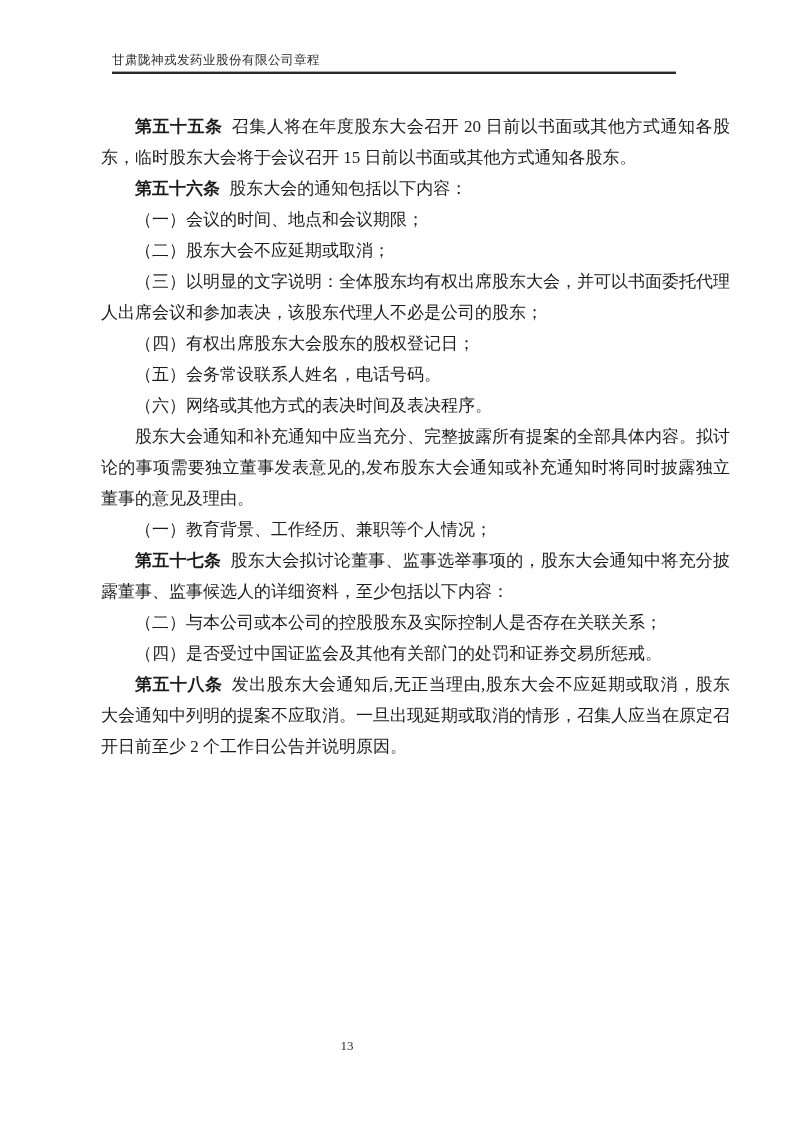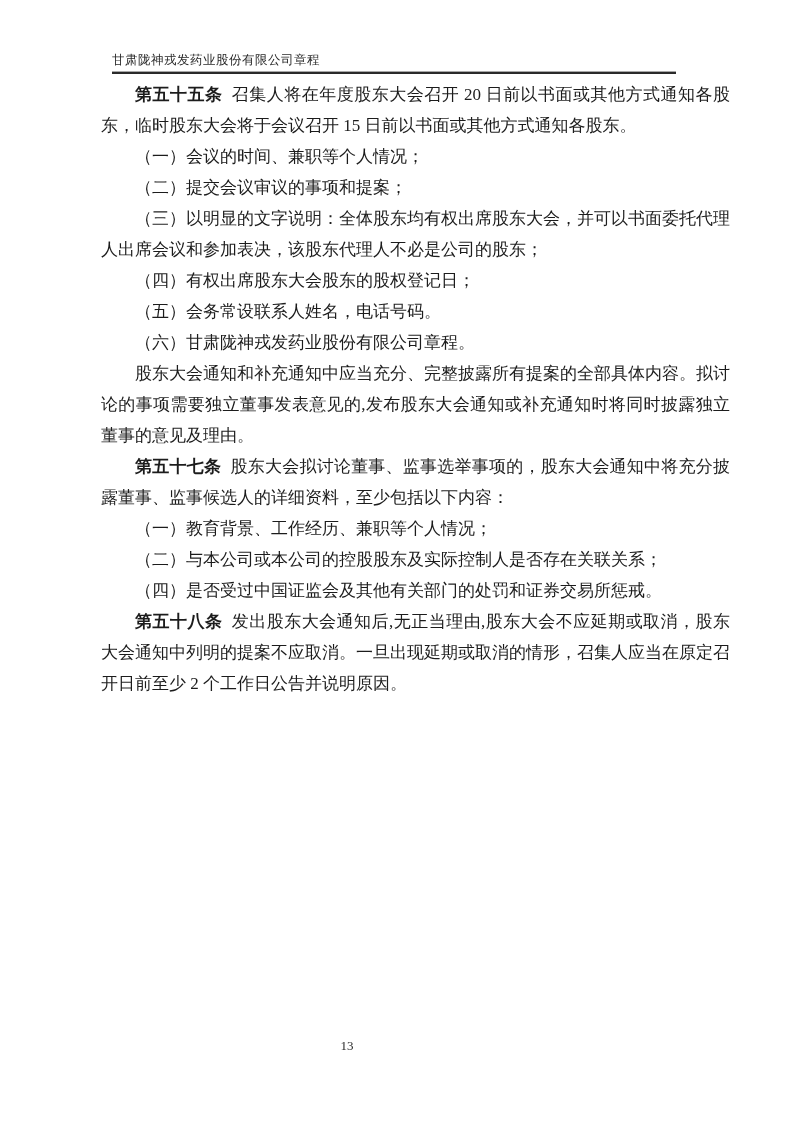--- a/index.html
+++ b/index.html
@@ -33,21 +33,21 @@
     left: 112px;
     top: 71px;
     width: 564px;
     height: 2px;
     background: #2a2a2a;
     border-top: 1px solid #a8a8a8;
   }
   .doc-body {
     position: absolute;
     left: 101px;
-    top: 79px;
+    top: 111px;
     width: 629px;
     font-size: 17px;
     line-height: 31px;
     text-align: justify;
   }
   .para {
     margin: 0;
     padding: 0;
     text-indent: 2em;
     word-break: break-all;
@@ -74,29 +74,30 @@
 <div class="page">
 
   <div class="header">
     <div class="header-title">甘肃陇神戎发药业股份有限公司章程</div>
   </div>
 
   <div class="header-rule"></div>
 
   <div class="doc-body">
       <p class="para"><b>第五十五条</b>召集人将在年度股东大会召开 20 日前以书面或其他方式通知各股东，临时股东大会将于会议召开 15 日前以书面或其他方式通知各股东。</p>
-      <p class="para">（一）会议的时间、兼职等个人情况；</p>
-      <p class="para">（二）提交会议审议的事项和提案；</p>
+      <p class="para"><b>第五十六条</b>股东大会的通知包括以下内容：</p>
+      <p class="para">（一）会议的时间、地点和会议期限；</p>
+      <p class="para">（二）股东大会不应延期或取消；</p>
       <p class="para">（三）以明显的文字说明：全体股东均有权出席股东大会，并可以书面委托代理人出席会议和参加表决，该股东代理人不必是公司的股东；</p>
       <p class="para">（四）有权出席股东大会股东的股权登记日；</p>
       <p class="para">（五）会务常设联系人姓名，电话号码。</p>
-      <p class="para">（六）甘肃陇神戎发药业股份有限公司章程。</p>
+      <p class="para">（六）网络或其他方式的表决时间及表决程序。</p>
       <p class="para">股东大会通知和补充通知中应当充分、完整披露所有提案的全部具体内容。拟讨论的事项需要独立董事发表意见的,发布股东大会通知或补充通知时将同时披露独立董事的意见及理由。</p>
+      <p class="para">（一）教育背景、工作经历、兼职等个人情况；</p>
       <p class="para"><b>第五十七条</b>股东大会拟讨论董事、监事选举事项的，股东大会通知中将充分披露董事、监事候选人的详细资料，至少包括以下内容：</p>
-      <p class="para">（一）教育背景、工作经历、兼职等个人情况；</p>
       <p class="para">（二）与本公司或本公司的控股股东及实际控制人是否存在关联关系；</p>
       <p class="para">（四）是否受过中国证监会及其他有关部门的处罚和证券交易所惩戒。</p>
       <p class="para"><b>第五十八条</b>发出股东大会通知后,无正当理由,股东大会不应延期或取消，股东大会通知中列明的提案不应取消。一旦出现延期或取消的情形，召集人应当在原定召开日前至少 2 个工作日公告并说明原因。</p>
     </div>
 
   <div class="footer">
     <span class="page-number">13</span>
   </div>
 
 </div>

